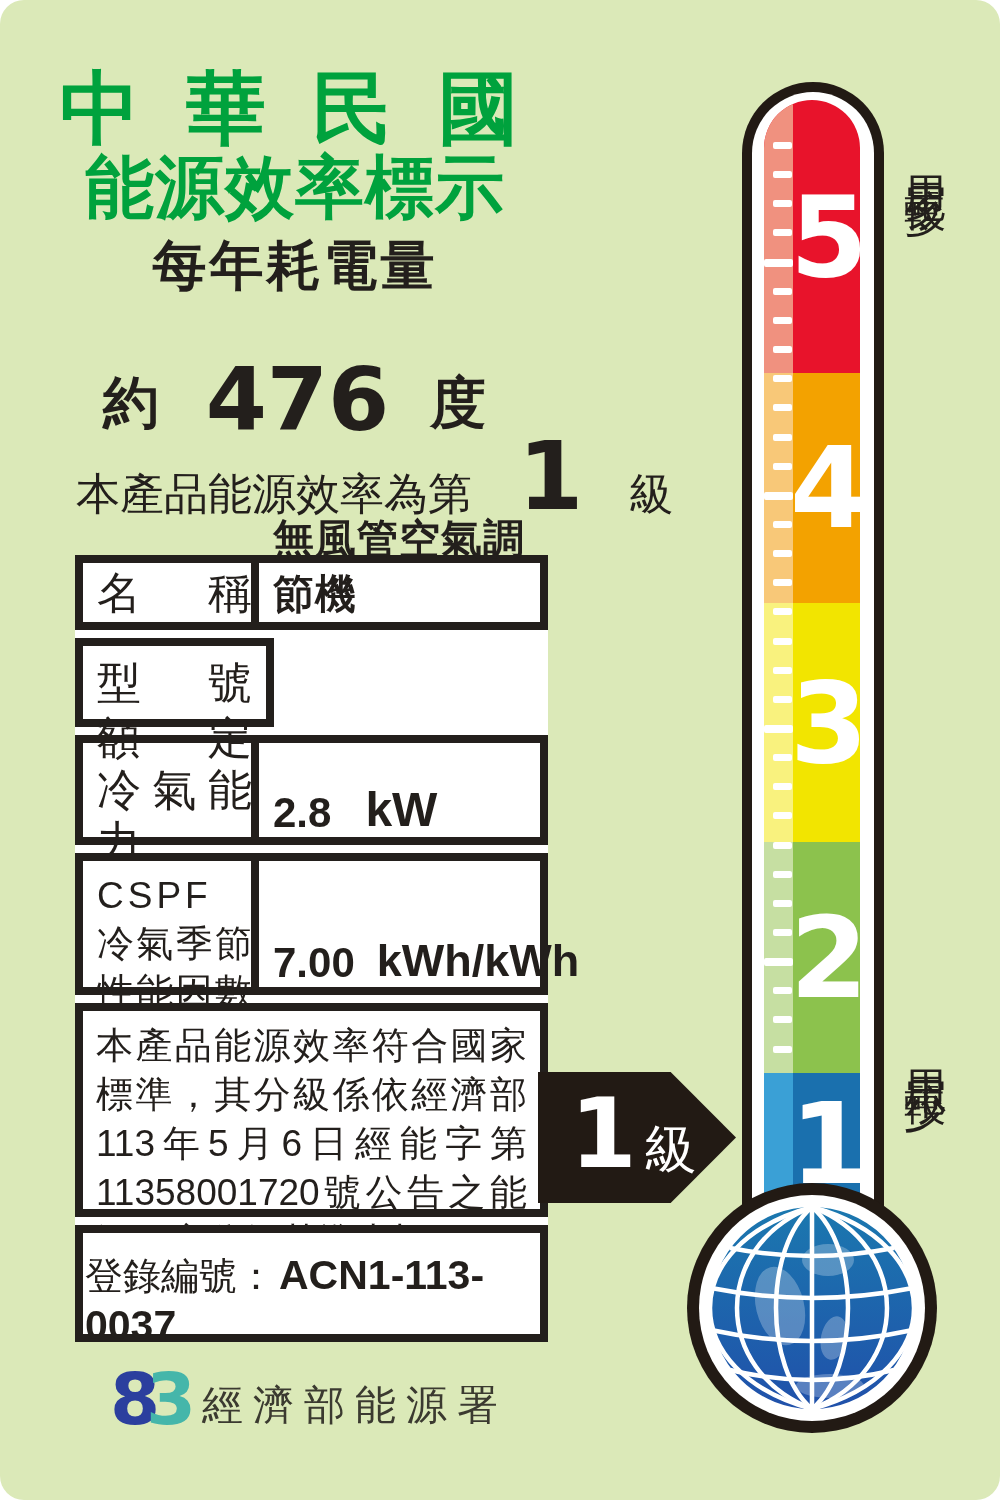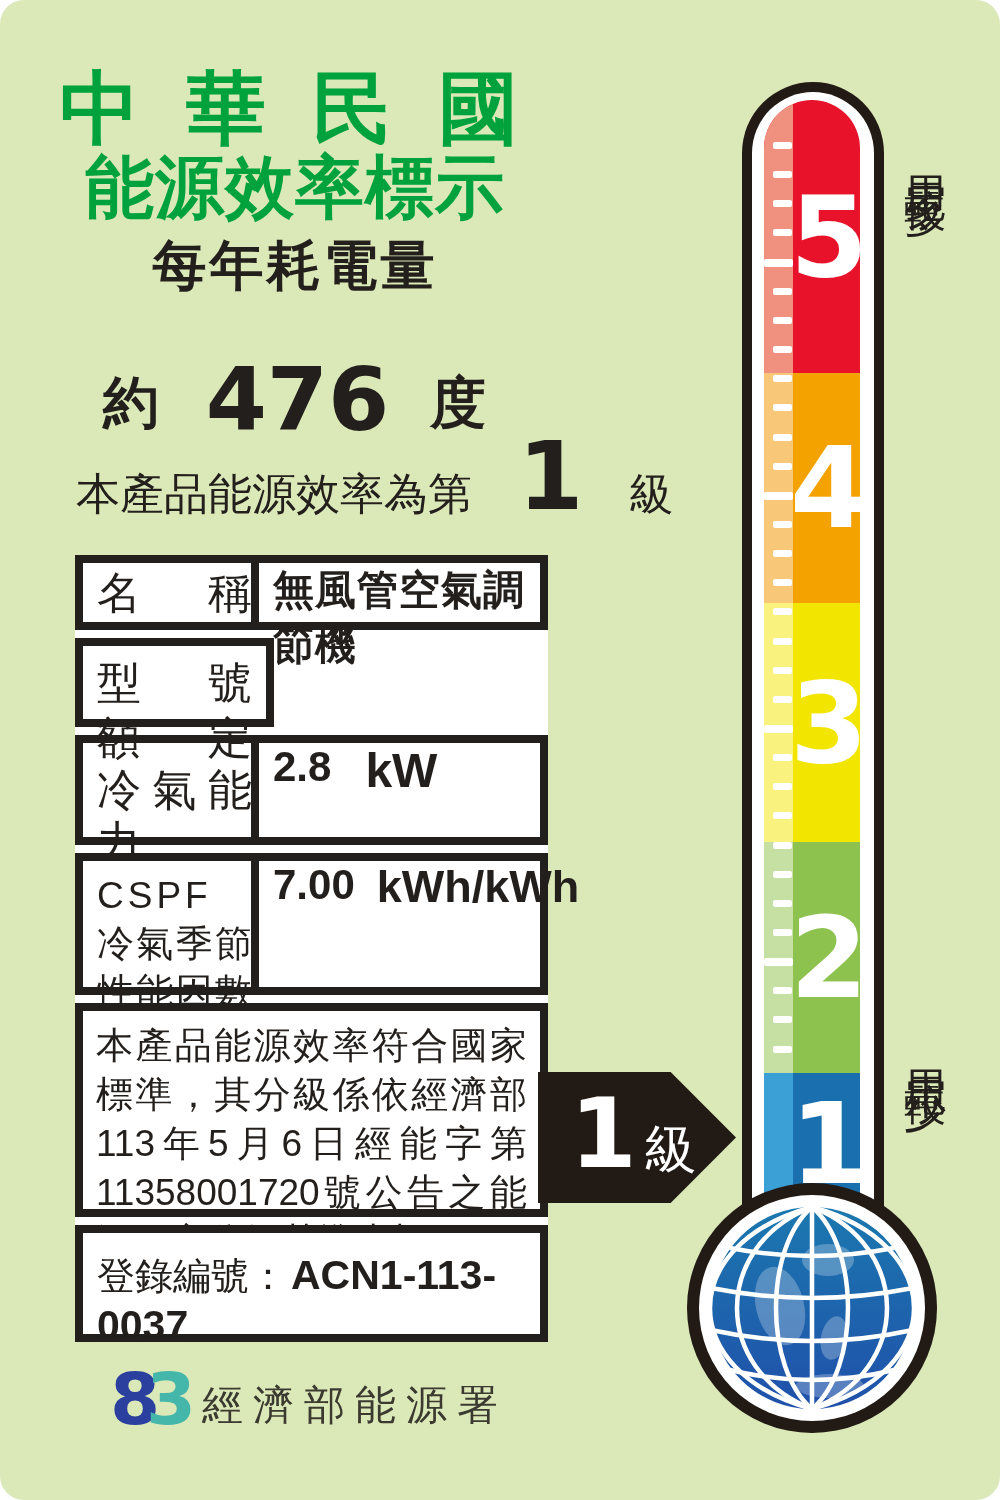--- a/index.html
+++ b/index.html
@@ -17,34 +17,34 @@
   .kwh-unit{position:absolute;left:430px;top:366px;font-size:56px;font-weight:bold;color:#231f1c;}
 
   .grade-line{position:absolute;left:76px;top:432px;width:470px;display:flex;align-items:baseline;color:#231f1c;white-space:nowrap;gap:44px;}
   .grade-prefix,.grade-suffix{font-size:44px;font-weight:500;}
   .grade-big{font-size:94px;font-weight:bold;line-height:.95;margin:0 2px;font-family:"DejaVu Sans","Liberation Sans",sans-serif;}
 
   
   .spec-table{position:absolute;left:75px;top:555px;width:473px;height:787px;background:#ffffff;}
   .cell{position:absolute;background:#fff;border:8px solid #231f1c;box-sizing:border-box;color:#231f1c;}
   .lbl{left:0;width:199px;padding:0 14px;display:flex;flex-direction:column;justify-content:center;}
-  .val{left:176px;width:297px;padding:0 0 0 14px;display:flex;align-items:flex-start;}
+  .val{left:176px;width:297px;padding:0 0 0 14px;display:flex;align-items:flex-end;}
   .jline{width:100%;text-align:justify;text-align-last:justify;}
   .r1{top:0;height:75px;}   .r2{top:83px;height:89px;}
   .r3{top:180px;height:110px;} .r4{top:298px;height:142px;}
   .lbl .jline{font-size:44px;font-weight:500;line-height:1.18;}
   .r4.lbl .jline{font-size:37px;line-height:1.3;}
   .latin-sp{letter-spacing:4px;margin-top:40px;}
   .v-name{font-size:41px;font-weight:bold;letter-spacing:1px;}
   .v-model{font-size:40px;font-weight:bold;letter-spacing:1px;}
   .v-num{font-size:42px;font-weight:bold;}
   .v-unit{font-size:48px;font-weight:bold;margin-left:34px;}
   .v-unit2{font-size:45px;font-weight:bold;margin-left:22px;}
   .r5{top:448px;height:214px;left:0;width:473px;padding:10px 13px;font-size:37px;line-height:49px;text-align:justify;color:#231f1c;}
-  .r6{top:670px;height:117px;left:0;width:473px;padding:18px 14px;}
+  .r6{top:670px;height:117px;left:0;width:473px;padding:18px 2px;}
   .reg-label{font-size:38px;color:#231f1c;}
   .reg-value{font-size:41px;font-weight:bold;color:#231f1c;margin-left:4px;}
 
   
   .agency{position:absolute;left:202px;top:1378px;font-size:41px;letter-spacing:10px;color:#3b3a30;white-space:nowrap;}
   .logo{position:absolute;left:110px;top:1364px;}
 
   
   .tube-outer{position:absolute;left:742px;top:82px;width:142px;height:1133px;background:#221a14;border-radius:71px 71px 0 0;}
   .tube-white{position:absolute;left:752px;top:92px;width:122px;height:1123px;background:#ffffff;border-radius:61px 61px 0 0;}

